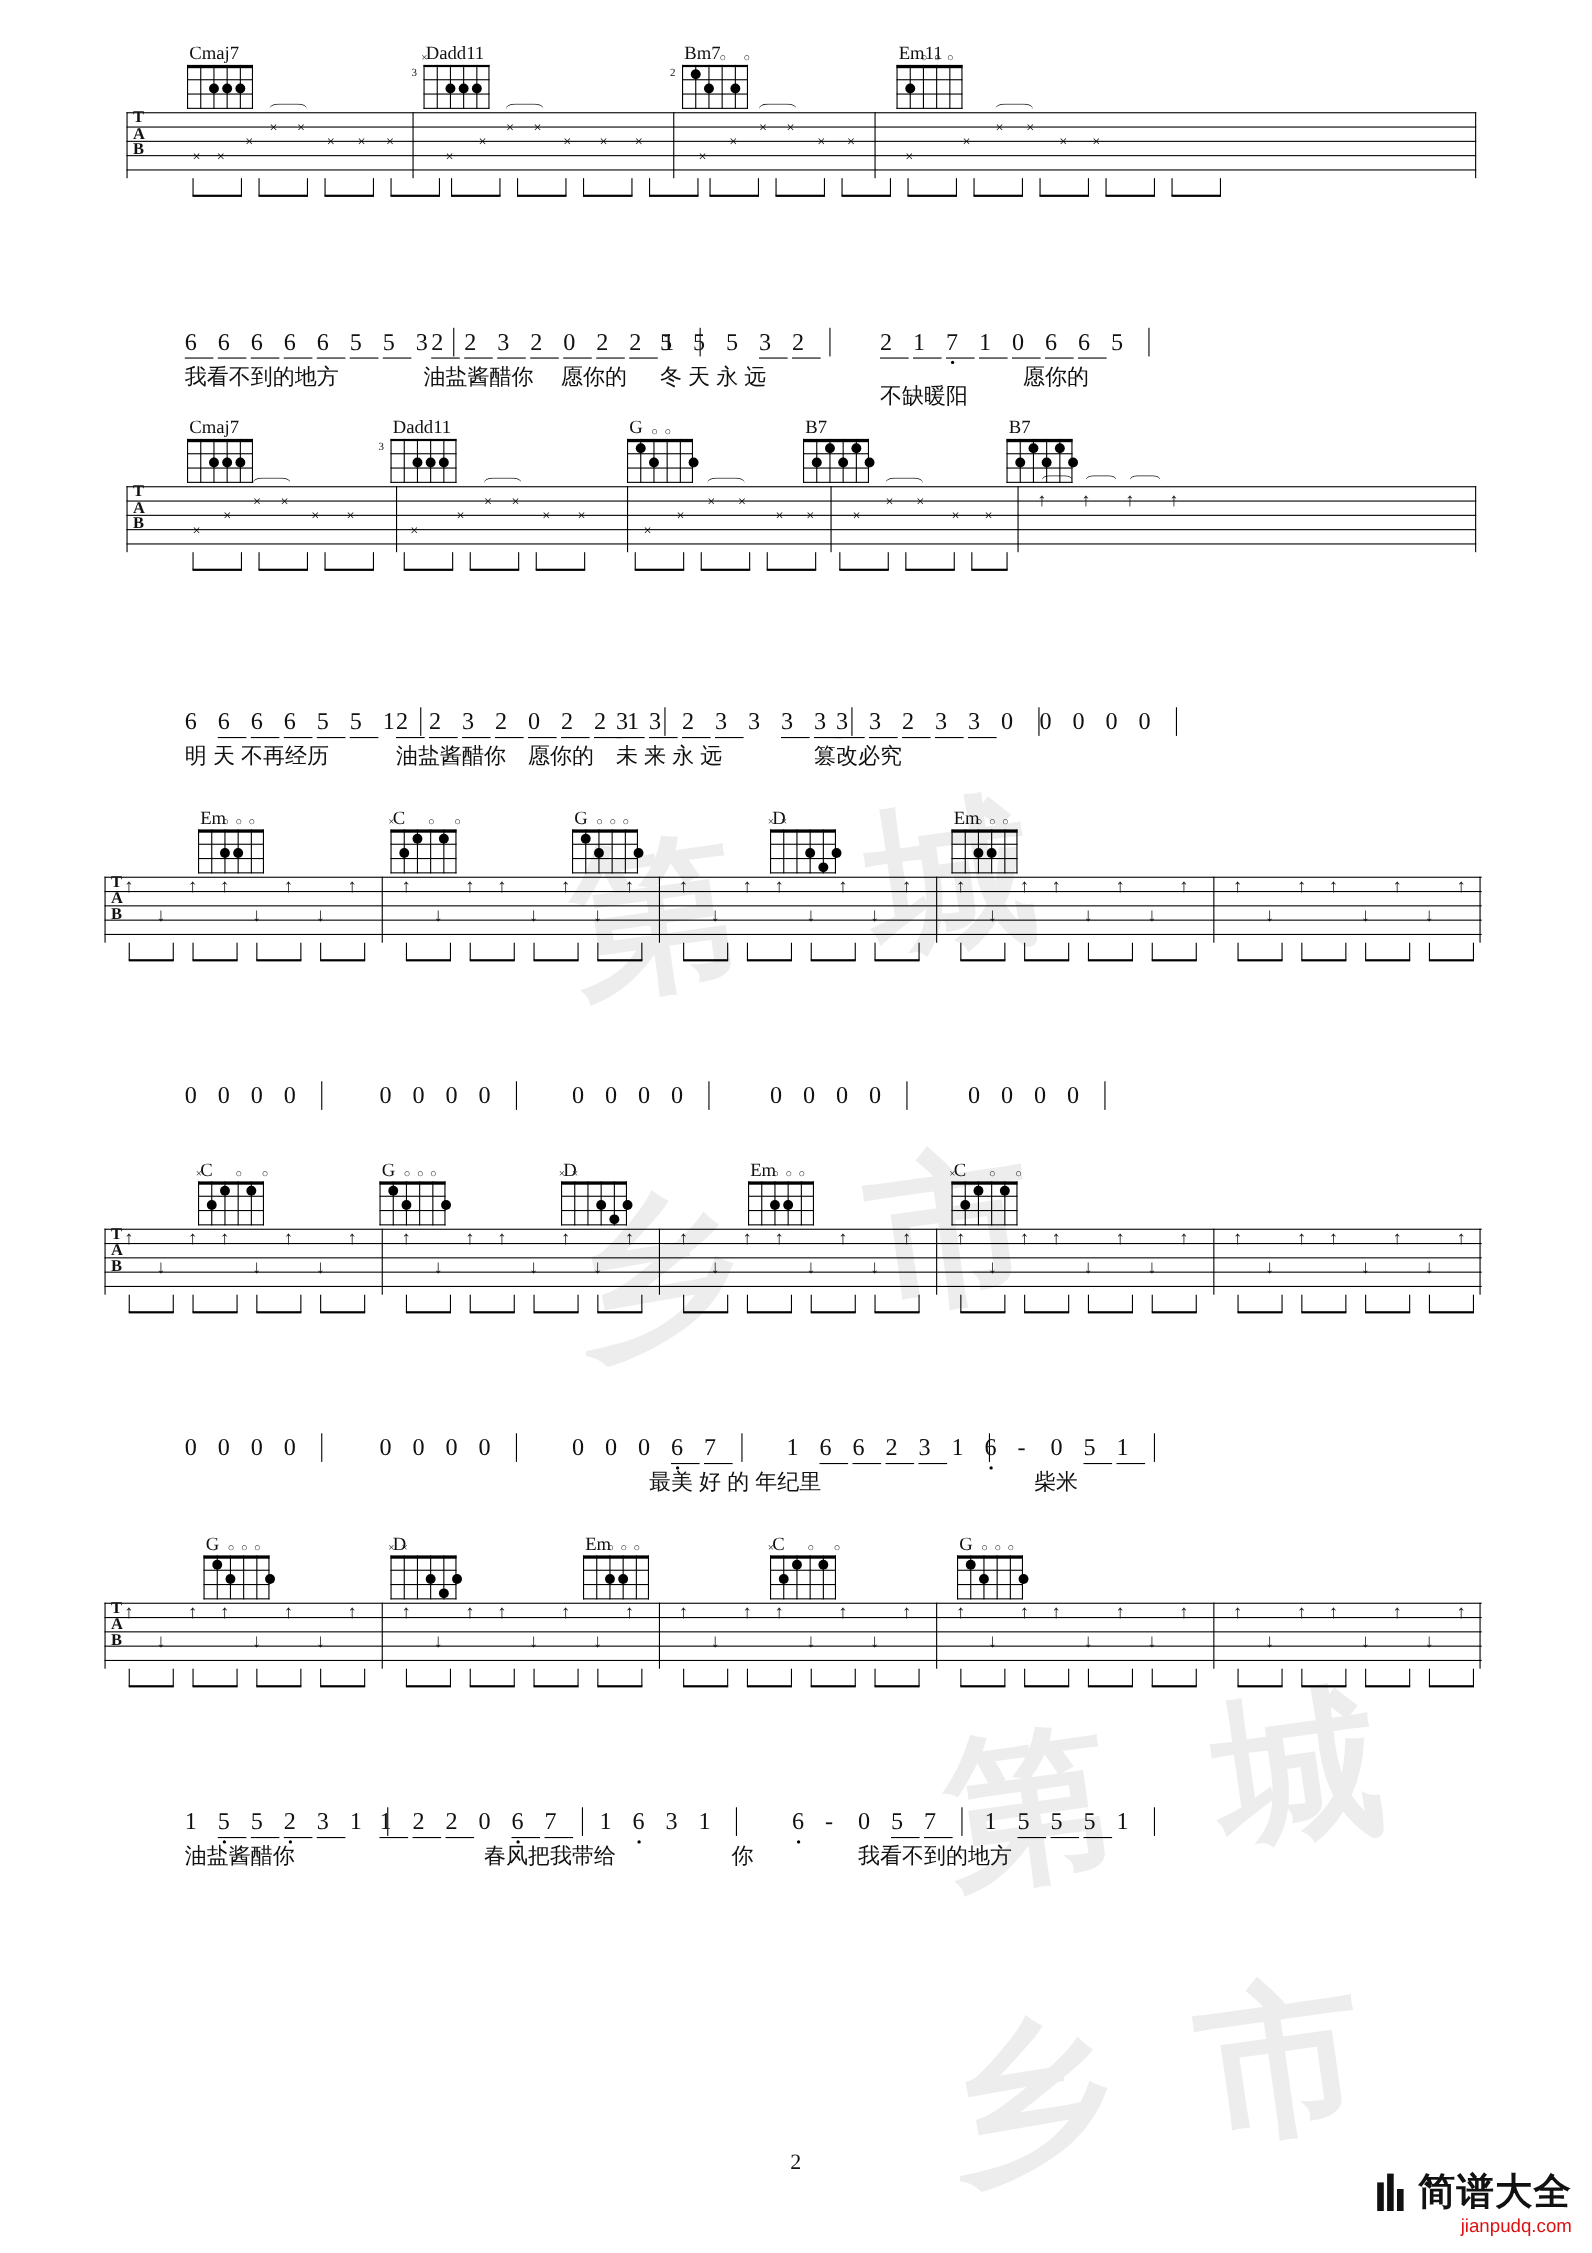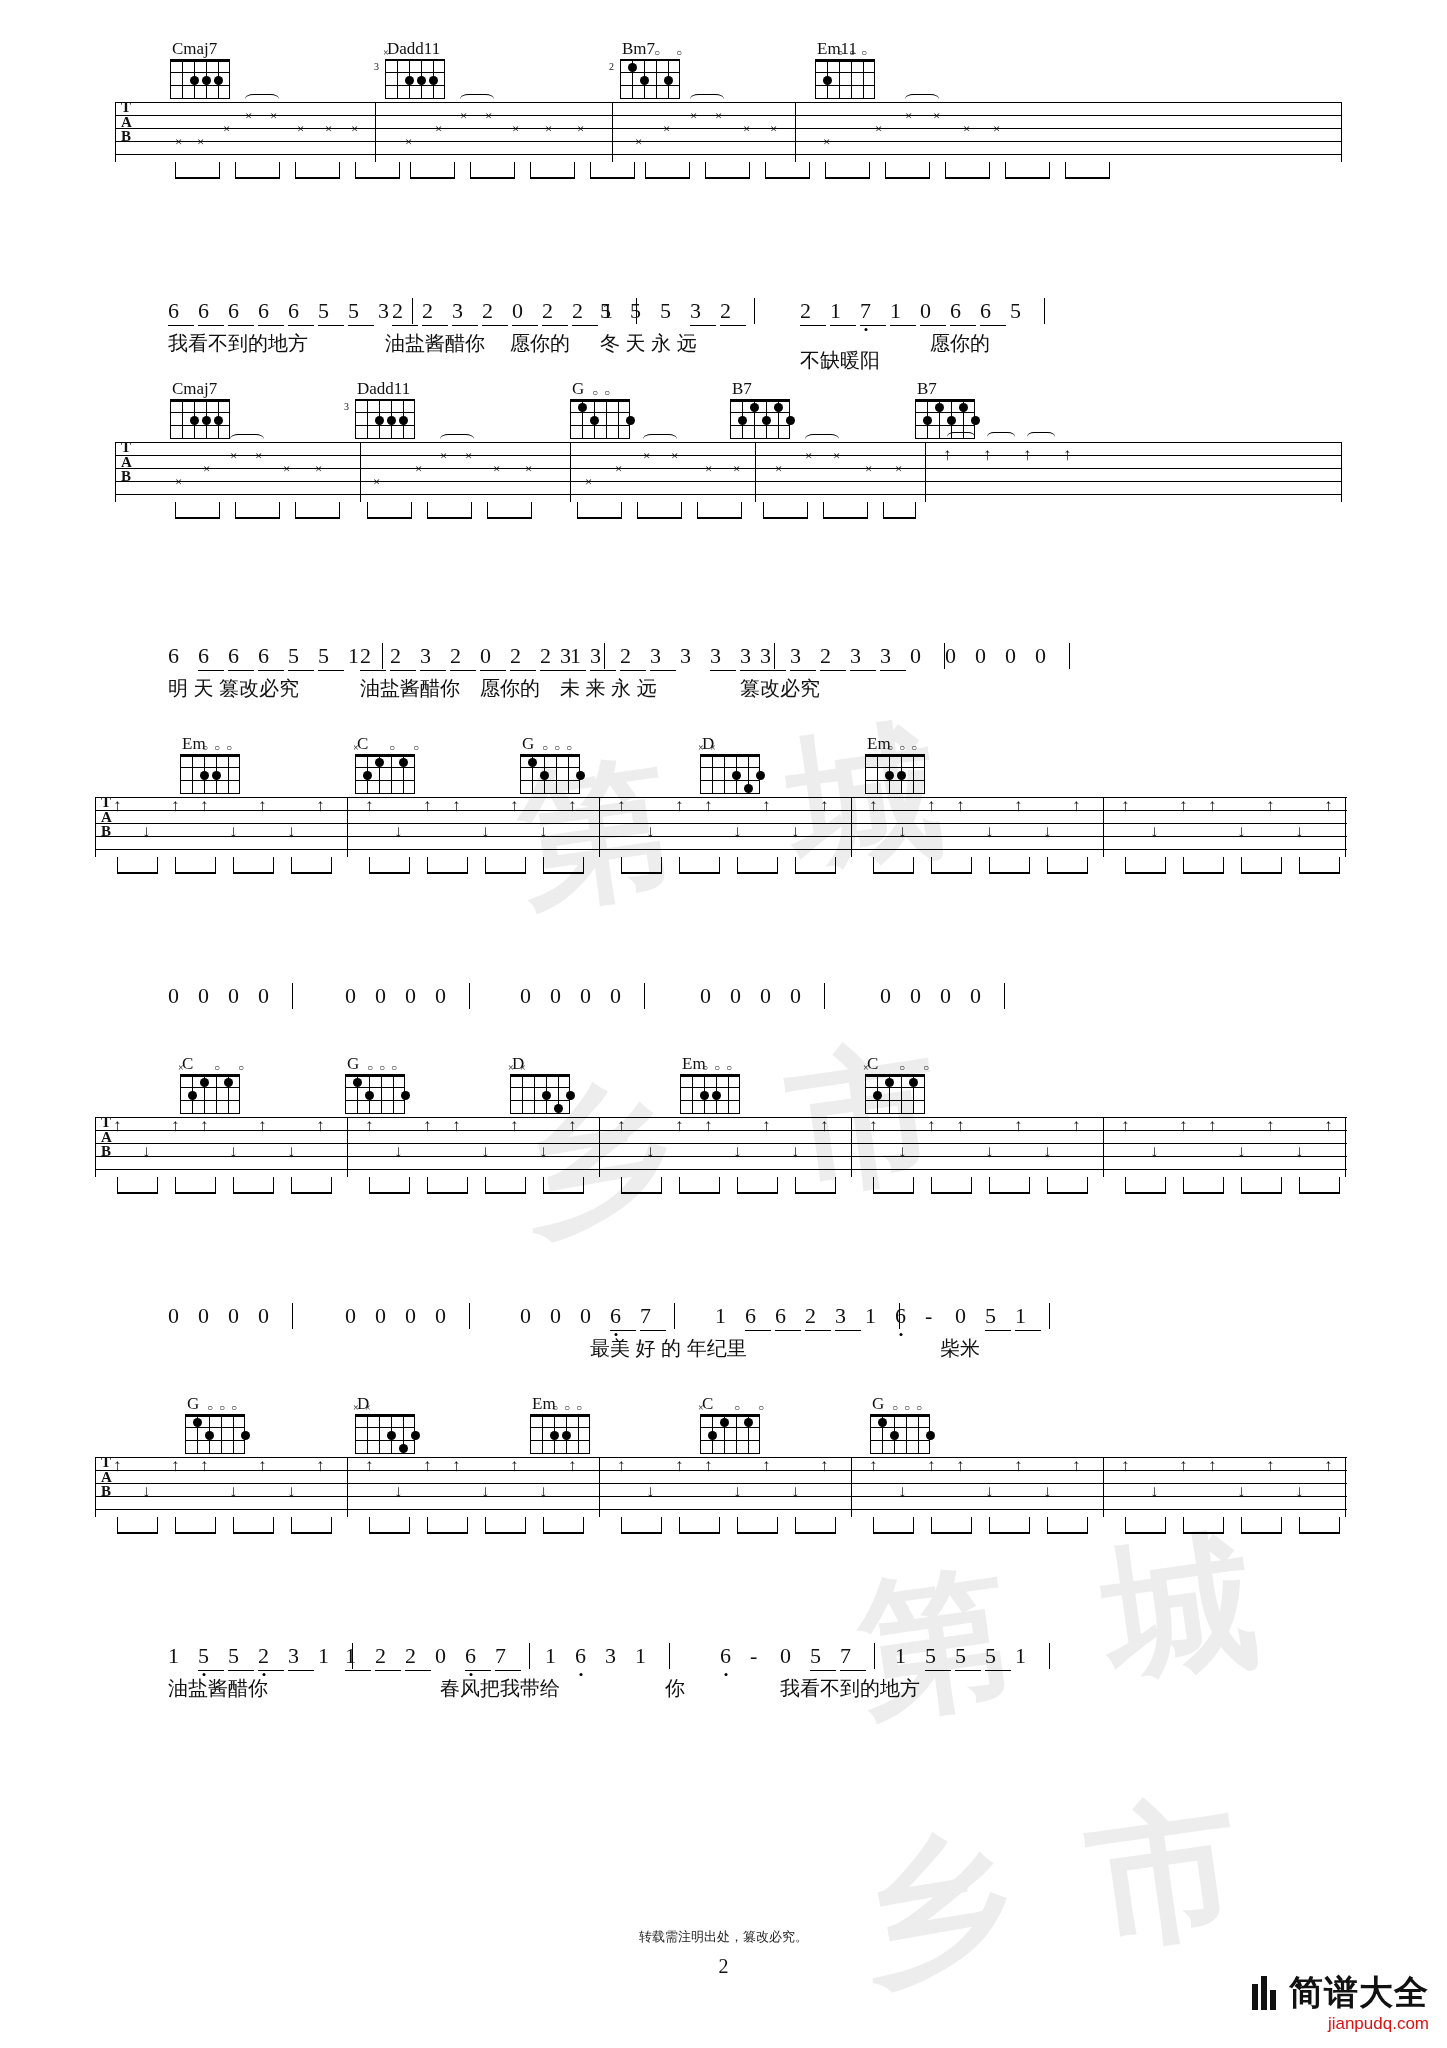--- a/index.html
+++ b/index.html
@@ -526,21 +526,21 @@
       <span class="num" style="left:820px;top:0;">2<span class="und" style="width:26px;"></span></span>
       <span class="num" style="left:850px;top:0;">3<span class="und" style="width:26px;"></span></span>
       <span class="num" style="left:880px;top:0;">3<span class="und" style="width:26px;"></span></span>
       <span class="num" style="left:910px;top:0;">0</span>
       <span class="vbar" style="left:944px;top:-2px;height:26px;"></span>
       <span class="num" style="left:945px;top:0;">0</span>
       <span class="num" style="left:975px;top:0;">0</span>
       <span class="num" style="left:1005px;top:0;">0</span>
       <span class="num" style="left:1035px;top:0;">0</span>
       <span class="vbar" style="left:1069px;top:-2px;height:26px;"></span>
-      <span class="lyr" style="left:168px;top:33px;">明 天  篡改必究</span>
+      <span class="lyr" style="left:168px;top:33px;">明 天  不再经历</span>
       <span class="lyr" style="left:360px;top:33px;">油盐酱醋你</span>
       <span class="lyr" style="left:480px;top:33px;">愿你的</span>
       <span class="lyr" style="left:560px;top:33px;">未 来 永 远</span>
       <span class="lyr" style="left:740px;top:33px;">篡改必究</span>
     </div>
 
   <div class="system" style="top:735px;">
     <div class="chordrow" id="cr3">
         <div class="chord" style="left: 180px;">
           <div class="cname">Em</div>
@@ -1349,21 +1349,20 @@
       <span class="num" style="left:955px;top:0;">5<span class="und" style="width:26px;"></span></span>
       <span class="num" style="left:985px;top:0;">5<span class="und" style="width:26px;"></span></span>
       <span class="num" style="left:1015px;top:0;">1</span>
       <span class="vbar" style="left:1049px;top:-2px;height:26px;"></span>
       <span class="lyr" style="left:168px;top:33px;">油盐酱醋你</span>
       <span class="lyr" style="left:440px;top:33px;">春风把我带给</span>
       <span class="lyr" style="left:665px;top:33px;">你</span>
       <span class="lyr" style="left:780px;top:33px;">我看不到的地方</span>
     </div>
 
-  <div class="footnote" style="top:1928px;">转载需注明出处，篡改必究。</div>
   <div class="pageno" style="top:1955px;">2</div>
   <div class="brand">
     <span class="bars">
       <i style="height:26px;"></i><i style="height:34px;"></i><i style="height:20px;"></i>
     </span>
     <span class="t1">简谱大全</span>
     <div class="t2">jianpudq.com</div>
   </div>
 
 </div>

